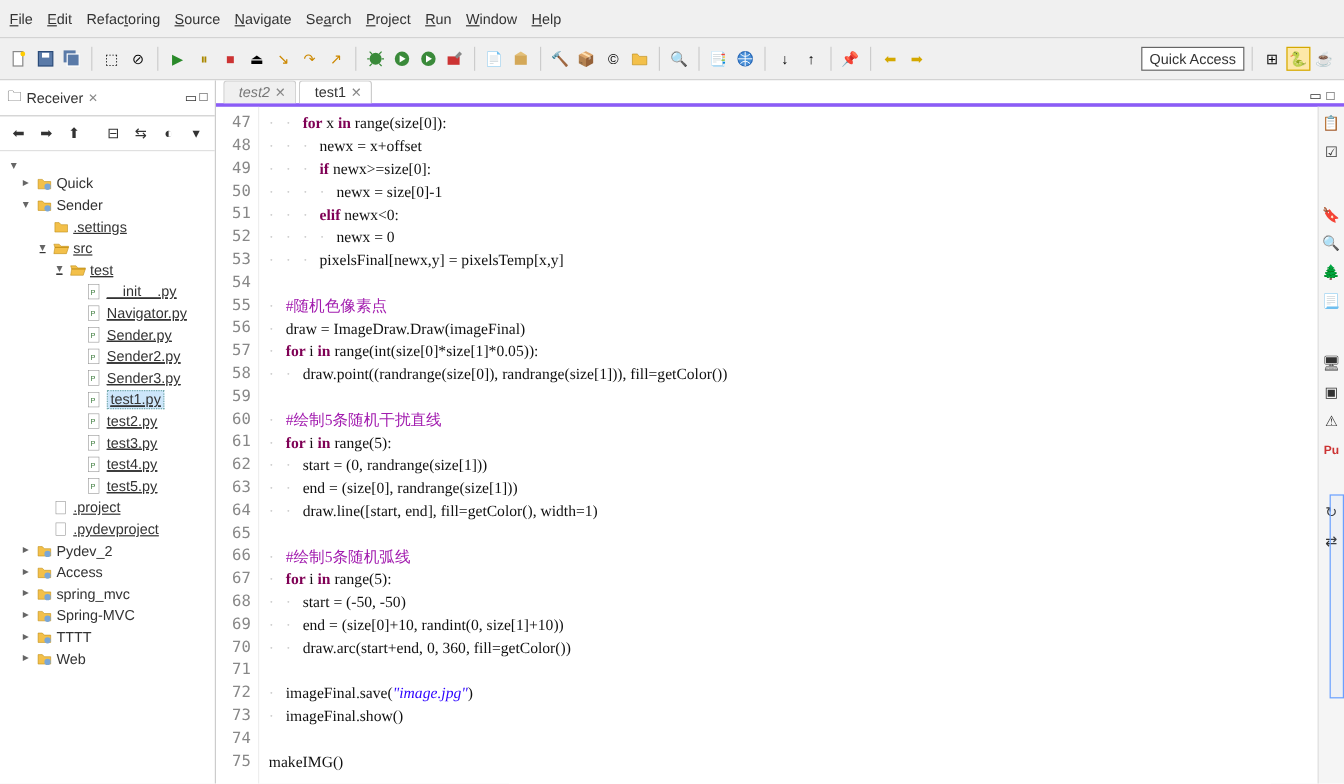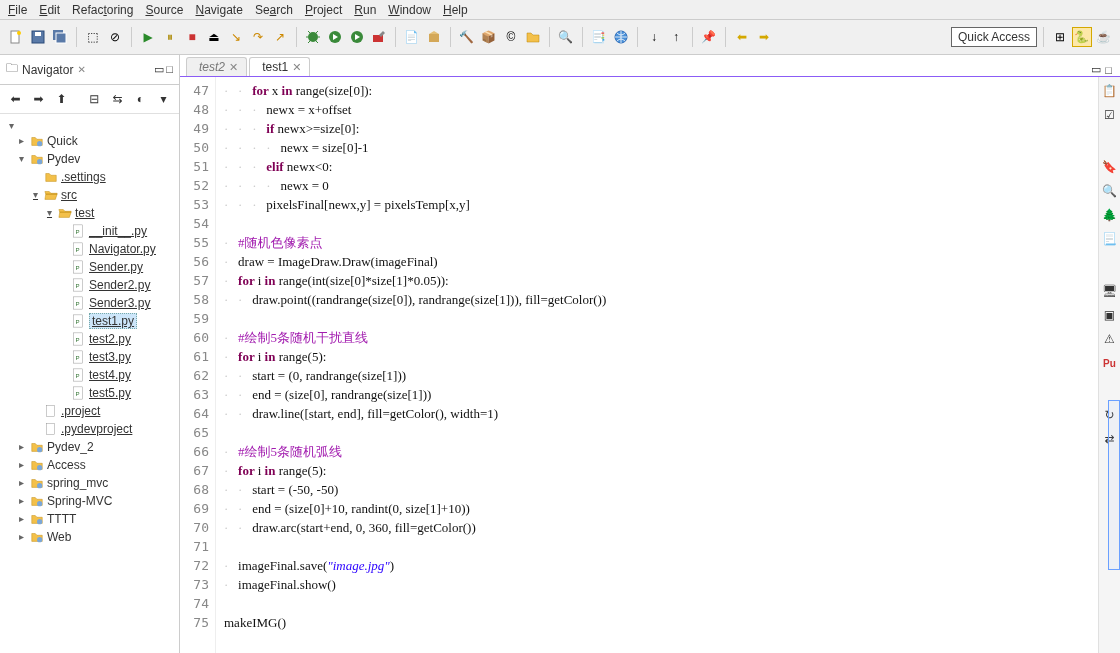--- a/index.html
+++ b/index.html
@@ -1,17 +1,17 @@
 <!DOCTYPE html>
 <html><head>
 <meta charset="utf-8">
 <style>
 * { box-sizing: border-box; margin: 0; padding: 0; }
 body { font-family: "Segoe UI", Tahoma, sans-serif; font-size: 12px; background: #f5f5f5; color: #333; width: 1120px; height: 653px; overflow: hidden; position: relative; }
-.menubar { display: flex; gap: 12px; padding: 2px 8px; background: #f0f0f0; border-bottom: 1px solid #ccc; height: 20px; align-items: center; }
+.menubar { display: flex; gap: 12px; padding: 2px 8px; background: #f0f0f0; border-bottom: 1px solid #ccc; height: 32px; align-items: center; }
 .menubar span { cursor: pointer; }
 .menubar span u { text-decoration: underline; }
 .toolbar { display: flex; align-items: center; gap: 2px; padding: 3px 6px; background: #f0f0f0; border-bottom: 1px solid #ccc; height: 35px; flex-wrap: wrap; }
 .tb-btn { width: 20px; height: 20px; display: inline-flex; align-items: center; justify-content: center; border: none; background: transparent; cursor: pointer; font-size: 12px; }
 .tb-btn svg { width: 16px; height: 16px; }
 .tb-sep { width: 1px; height: 20px; background: #ccc; margin: 0 4px; }
 .quick-box { margin-left: auto; background: #fff; border: 1px solid #666; padding: 2px 6px; font-size: 12px; }
 .main-row { display: flex; height: calc(100% - 55px); }
 .nav-pane { width: 180px; background: #fff; border-right: 1px solid #ccc; display: flex; flex-direction: column; }
 .nav-head { display: flex; align-items: center; padding: 4px 6px; border-bottom: 1px solid #ccc; gap: 4px; }
@@ -19,21 +19,21 @@
 .nav-head .sp { margin-left: auto; display: flex; gap: 2px; }
 .nav-tools { display: flex; gap: 4px; padding: 4px 6px; border-bottom: 1px solid #e0e0e0; }
 .tree { flex: 1; overflow: auto; padding: 4px 2px; }
 .tree ul { list-style: none; padding-left: 14px; }
 .tree li { line-height: 18px; white-space: nowrap; display: flex; align-items: center; gap: 3px; cursor: pointer; }
 .tree li > ul { width: 100%; text-decoration: underline; }
 .tree .exp { width: 11px; display: inline-block; text-align: center; color: #666; font-size: 10px; }
 .tree .ico { width: 14px; height: 14px; display: inline-flex; align-items: center; justify-content: center; }
 .tree .sel { background: #cde6fa; border: 1px dotted #7aa; padding: 0 2px; }
 .editor-area { flex: 1; display: flex; background: #fff; position: relative; }
-.tabs-row { position: absolute; top: 0; left: 0; right: 0; height: 22px; display: flex; align-items: end; border-bottom: 1px solid #8b5cf6; padding-left: 6px; gap: 2px; }
+.tabs-row { position: absolute; top: 0; left: 0; right: 0; height: 22px; display: flex; align-items: end; border-bottom: 3px solid #8b5cf6; padding-left: 6px; gap: 2px; }
 .ed-tab { display: flex; align-items: center; gap: 4px; padding: 2px 8px; font-size: 12px; border: 1px solid #ccc; border-bottom: none; background: #f0f0f0; cursor: pointer; border-radius: 3px 3px 0 0; }
 .ed-tab.active { background: #fff; }
 .ed-tab .x { color: #888; font-size: 11px; cursor: pointer; }
 .ed-tab.italic .lbl { font-style: italic; color: #777; }
 .tabs-right { margin-left: auto; display: flex; gap: 4px; padding-right: 8px; align-items: center; }
 .code-wrap { position: absolute; top: 22px; left: 0; right: 22px; bottom: 0; display: flex; overflow: hidden; }
 .gutter { width: 36px; background: #fff; text-align: right; padding: 4px 6px 4px 0; color: #888; font-family: Consolas, monospace; font-size: 13px; line-height: 19px; border-right: 1px solid #eee; }
 .code { flex: 1; padding: 4px 0 4px 8px; font-family: Liberation Serif, serif; font-size: 13px; line-height: 19px; white-space: pre; color: #111; overflow: auto; }
 .kw { color: #7f0055; font-weight: bold; }
 .str { color: #2a00ff; font-style: italic; }
@@ -156,21 +156,21 @@
   <button class="tb-btn">⊞</button>
   <button class="tb-btn" style="background:#fde8a8;border:1px solid #d4a800;">🐍</button>
   <button class="tb-btn">☕</button>
 </div>
 
 <div class="main-row">
 
   <div class="nav-pane">
     <div class="nav-head">
       <span>🗀</span>
-      <span class="title">Navigator</span>
+      <span class="title">Receiver</span>
       <span style="font-size:10px;color:#888;">✕</span>
       <span class="sp">
         <span style="font-size:11px;">▭</span>
         <span style="font-size:11px;">□</span>
       </span>
     </div>
     <div class="nav-tools">
       <span class="tb-btn">⬅</span>
       <span class="tb-btn">➡</span>
       <span class="tb-btn">⬆</span>
@@ -192,21 +192,21 @@
             <span>Quick</span>
           </li>
           <li>
             <span class="exp">▾</span>
             <span class="ico">
               <svg viewBox="0 0 16 16">
                 <path d="M2 4 h4 l2 2 h6 v7 h-12 z" fill="#f3c04a" stroke="#b8860b" stroke-width=".5"></path>
                 <circle cx="11" cy="11" r="3" fill="#7aa7d8"></circle>
               </svg>
             </span>
-            <span>Pydev</span>
+            <span>Sender</span>
           </li>
           <li style="display:block">
             <ul>
               <li>
                 <span class="exp"></span>
                 <span class="ico">
                   <svg viewBox="0 0 16 16">
                     <path d="M2 4 h4 l2 2 h6 v7 h-12 z" class="folder-closed"></path>
                   </svg>
                 </span>

